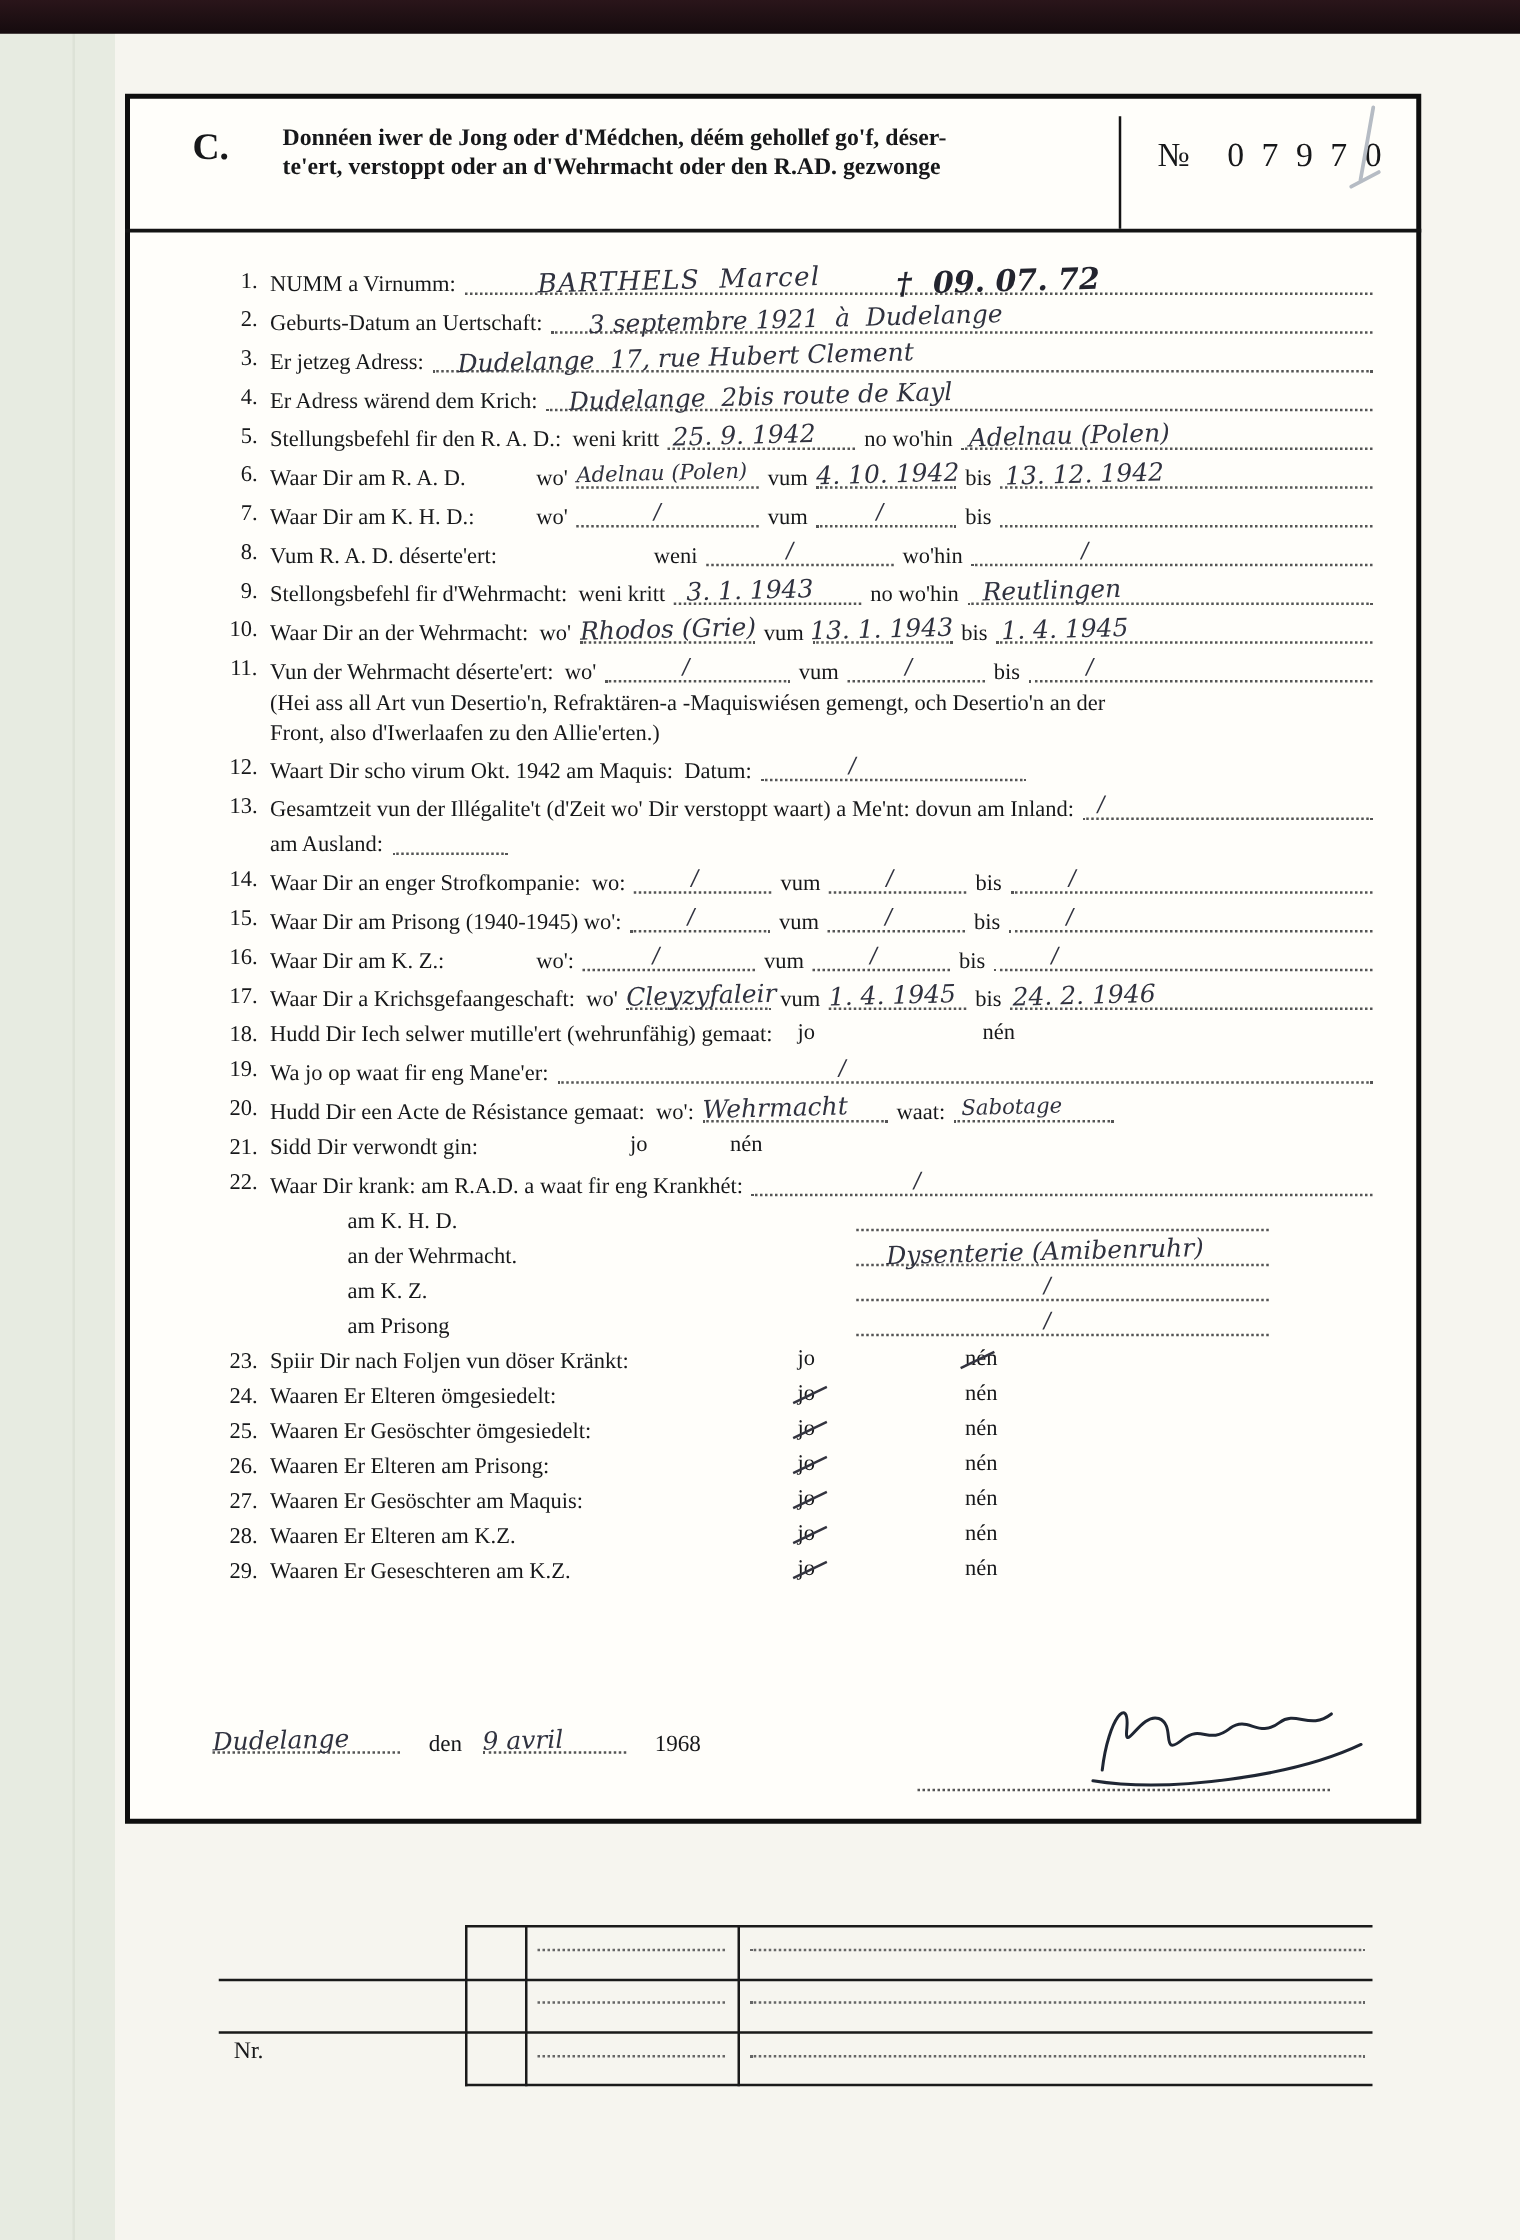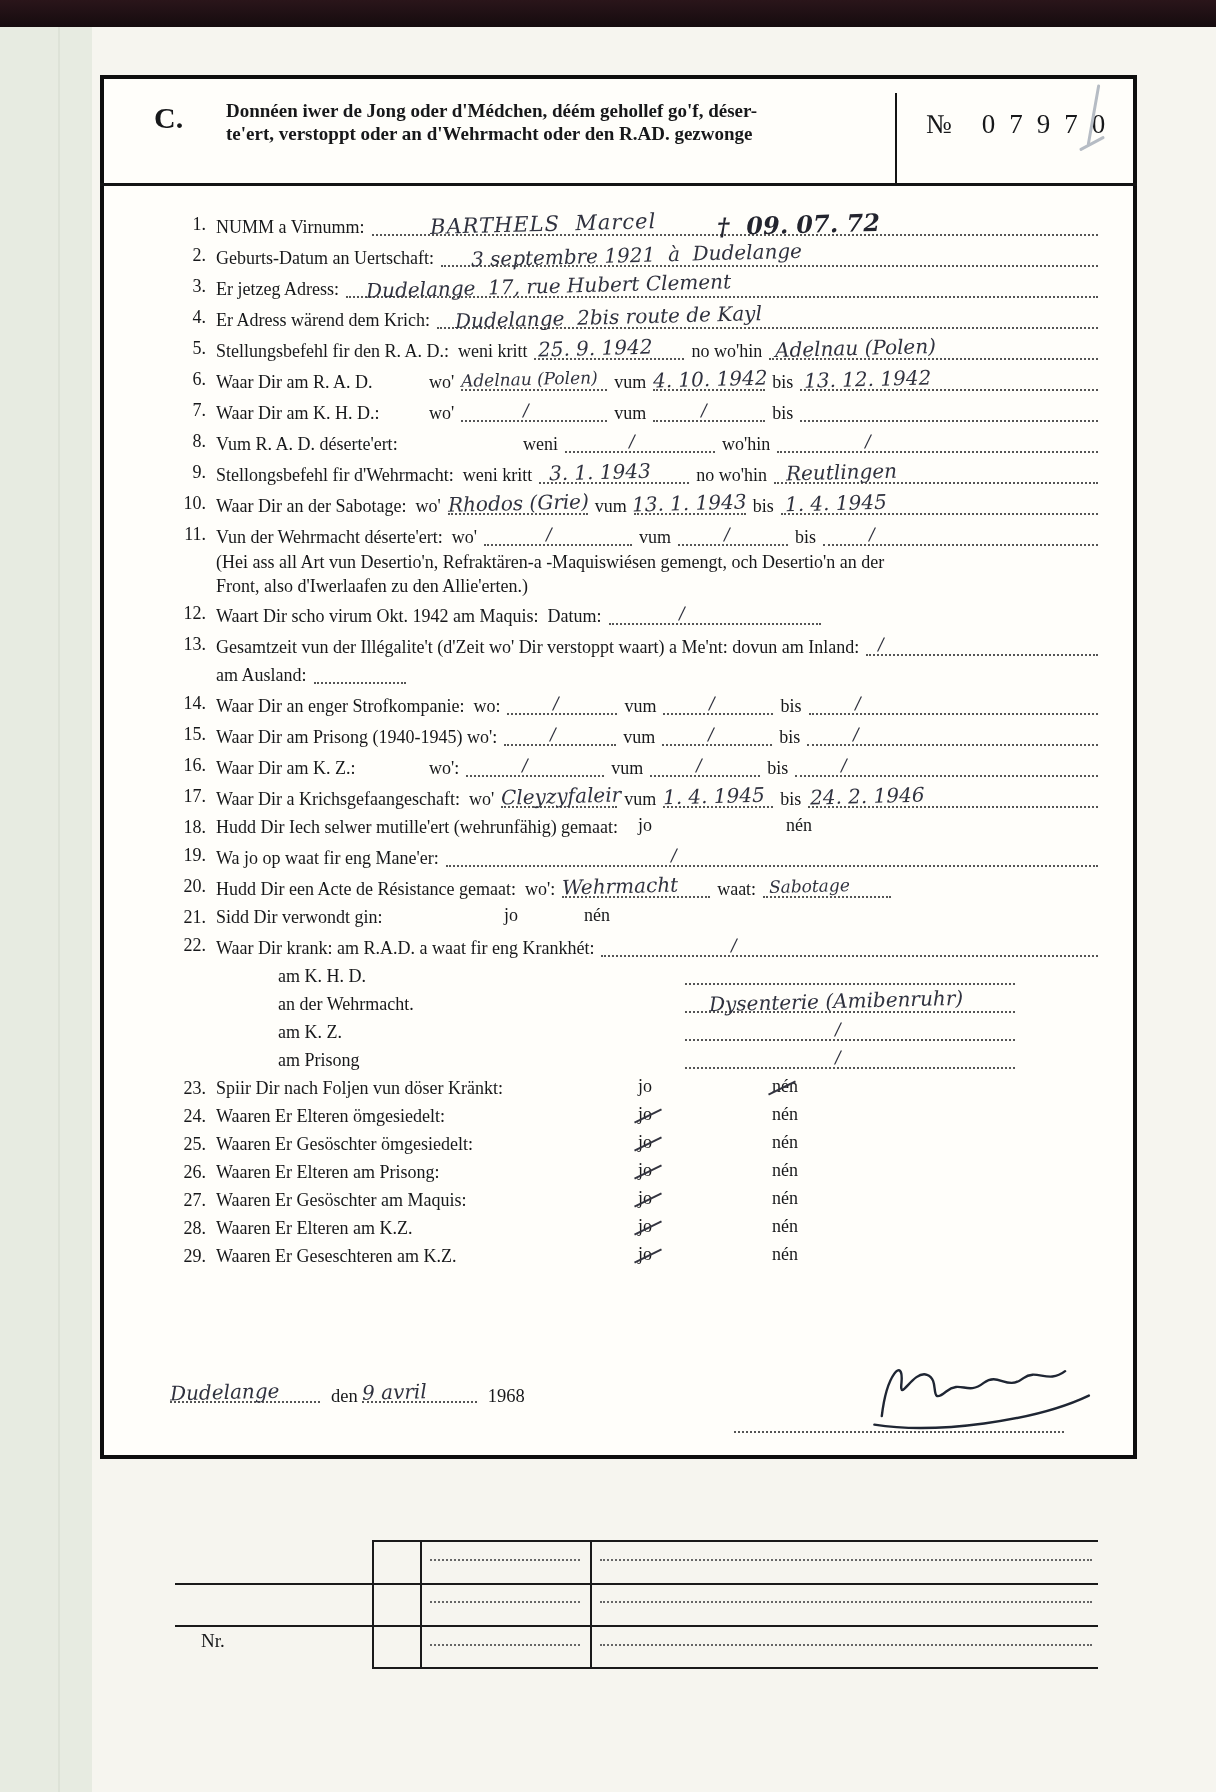--- a/index.html
+++ b/index.html
@@ -49,34 +49,34 @@
   .hw-xl{font-size:24px;font-weight:bold;color:#23242e;}
   .jn{position:absolute;bottom:2px;}
   .struck::after{
     content:"";position:absolute;left:-5px;top:52%;width:30px;
     border-top:2px solid #33343f;transform:rotate(-26deg);
   }
   
   .declaration{padding:30px 46px 0 66px;font-size:18.5px;line-height:27px;}
   .decl-line.first{text-indent:56px;}
   .dateline{position:absolute;left:66px;top:1300px;display:flex;align-items:flex-end;font-size:18.5px;}
-  .dateline .lbl{margin:0 4px;}
+  .dateline .lbl{margin:0 16px;}
   .dl-place{width:150px;}
   .dl-date{width:115px;}
   .signature{position:absolute;left:758px;top:1258px;width:240px;height:100px;transform:rotate(-4deg);}
   .signature svg path{stroke:#1f2633;stroke-width:2.4;fill:none;stroke-linecap:round;}
   .sig-line{position:absolute;left:630px;top:1352px;width:330px;border-bottom:2px dotted #555;}
   
   .pen-mark{position:absolute;left:1092px;top:84px;width:3px;height:62px;background:#b6bcc4;transform:rotate(10deg);border-radius:2px;}
   .pen-mark2{position:absolute;left:1078px;top:142px;width:28px;height:3px;background:#b6bcc4;transform:rotate(-28deg);border-radius:2px;}
   
   .hl{position:absolute;height:2px;background:#1a1a1a;}
   .vl{position:absolute;width:2px;background:#1a1a1a;}
   .fd{position:absolute;height:0;border-top:2px dotted #666;}
-  .footer-nr{position:absolute;left:201px;top:1630px;font-size:19px;}
+  .footer-nr{position:absolute;left:187px;top:1630px;font-size:19px;}
 </style>
 </head>
 <body>
 
 <div class="scan-left"></div>
 <div class="scan-crease"></div>
 <div class="scan-top"></div>
 
 <div class="form-box">
 
@@ -220,21 +220,21 @@
             <span class="dotted fill">
               <span class="hw hw-lg" style="left: 12px;">Reutlingen</span>
             </span>
           </div>
         </div>
       </div>
       <div class="form-item">
         <span class="item-num">10.</span>
         <div class="item-body">
           <div class="item-line">
-            <span class="lbl">Waar Dir an der Sabotage:  wo'</span>
+            <span class="lbl">Waar Dir an der Wehrmacht:  wo'</span>
             <span class="dotted" style="width: 140px; flex: 0 0 auto;">
               <span class="hw hw-lg" style="left: 0px;">Rhodos (Grie)</span>
             </span>
             <span class="lbl">vum</span>
             <span class="dotted" style="width: 112px; flex: 0 0 auto;">
               <span class="hw hw-lg" style="left: -2px;">13. 1. 1943</span>
             </span>
             <span class="lbl">bis</span>
             <span class="dotted fill">
               <span class="hw hw-lg" style="left: 4px;">1. 4. 1945</span>

